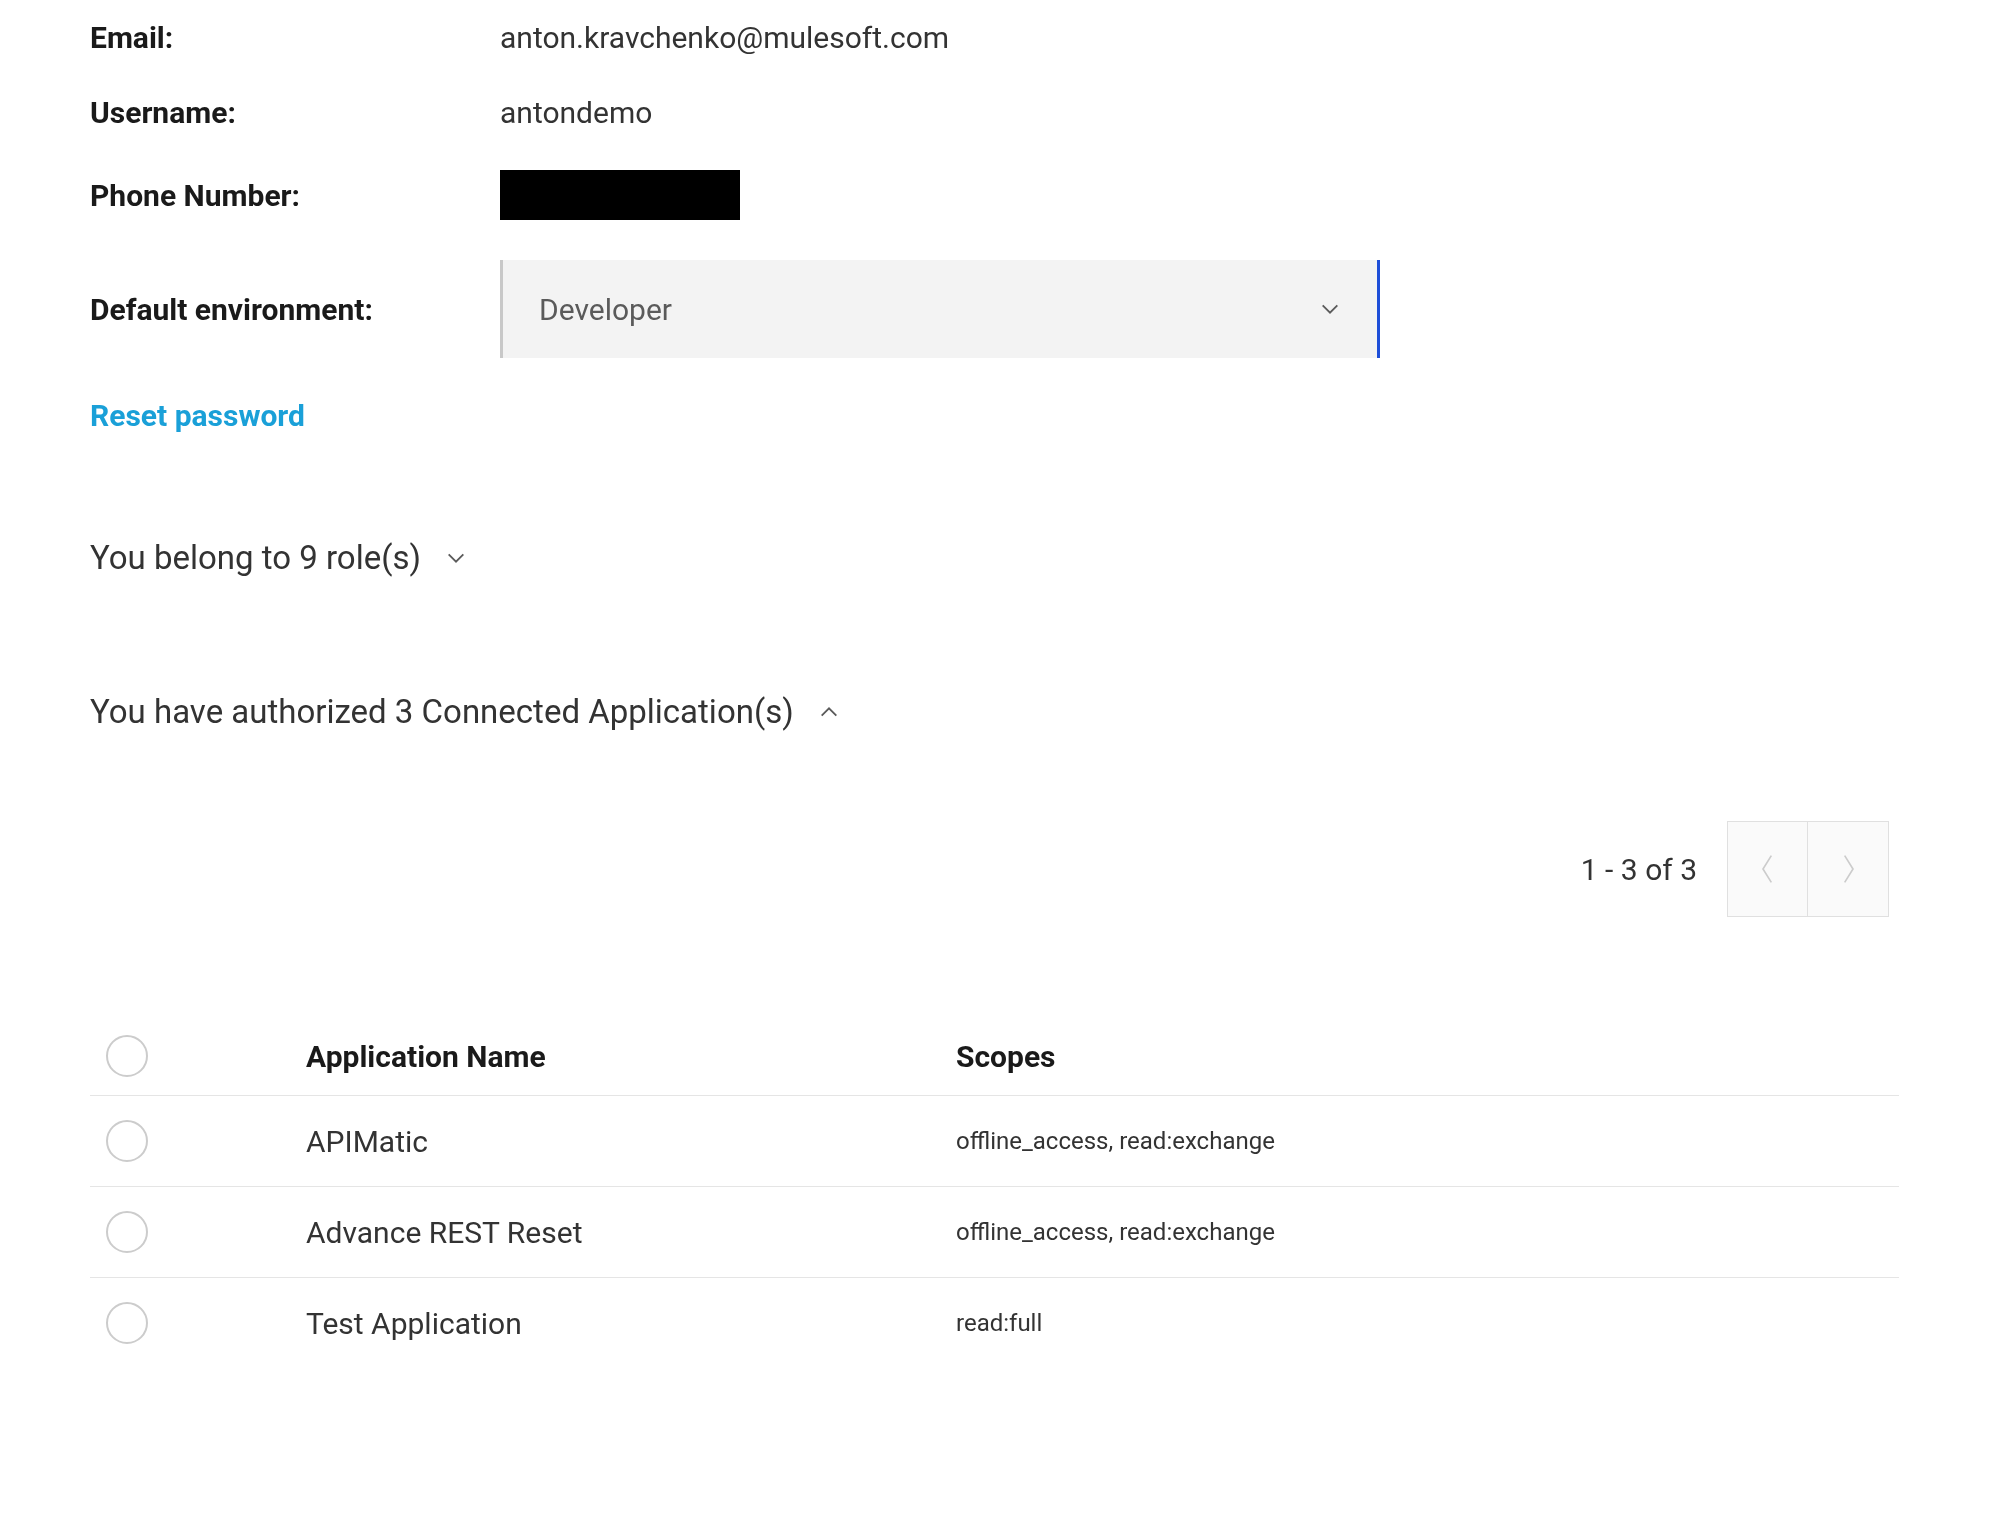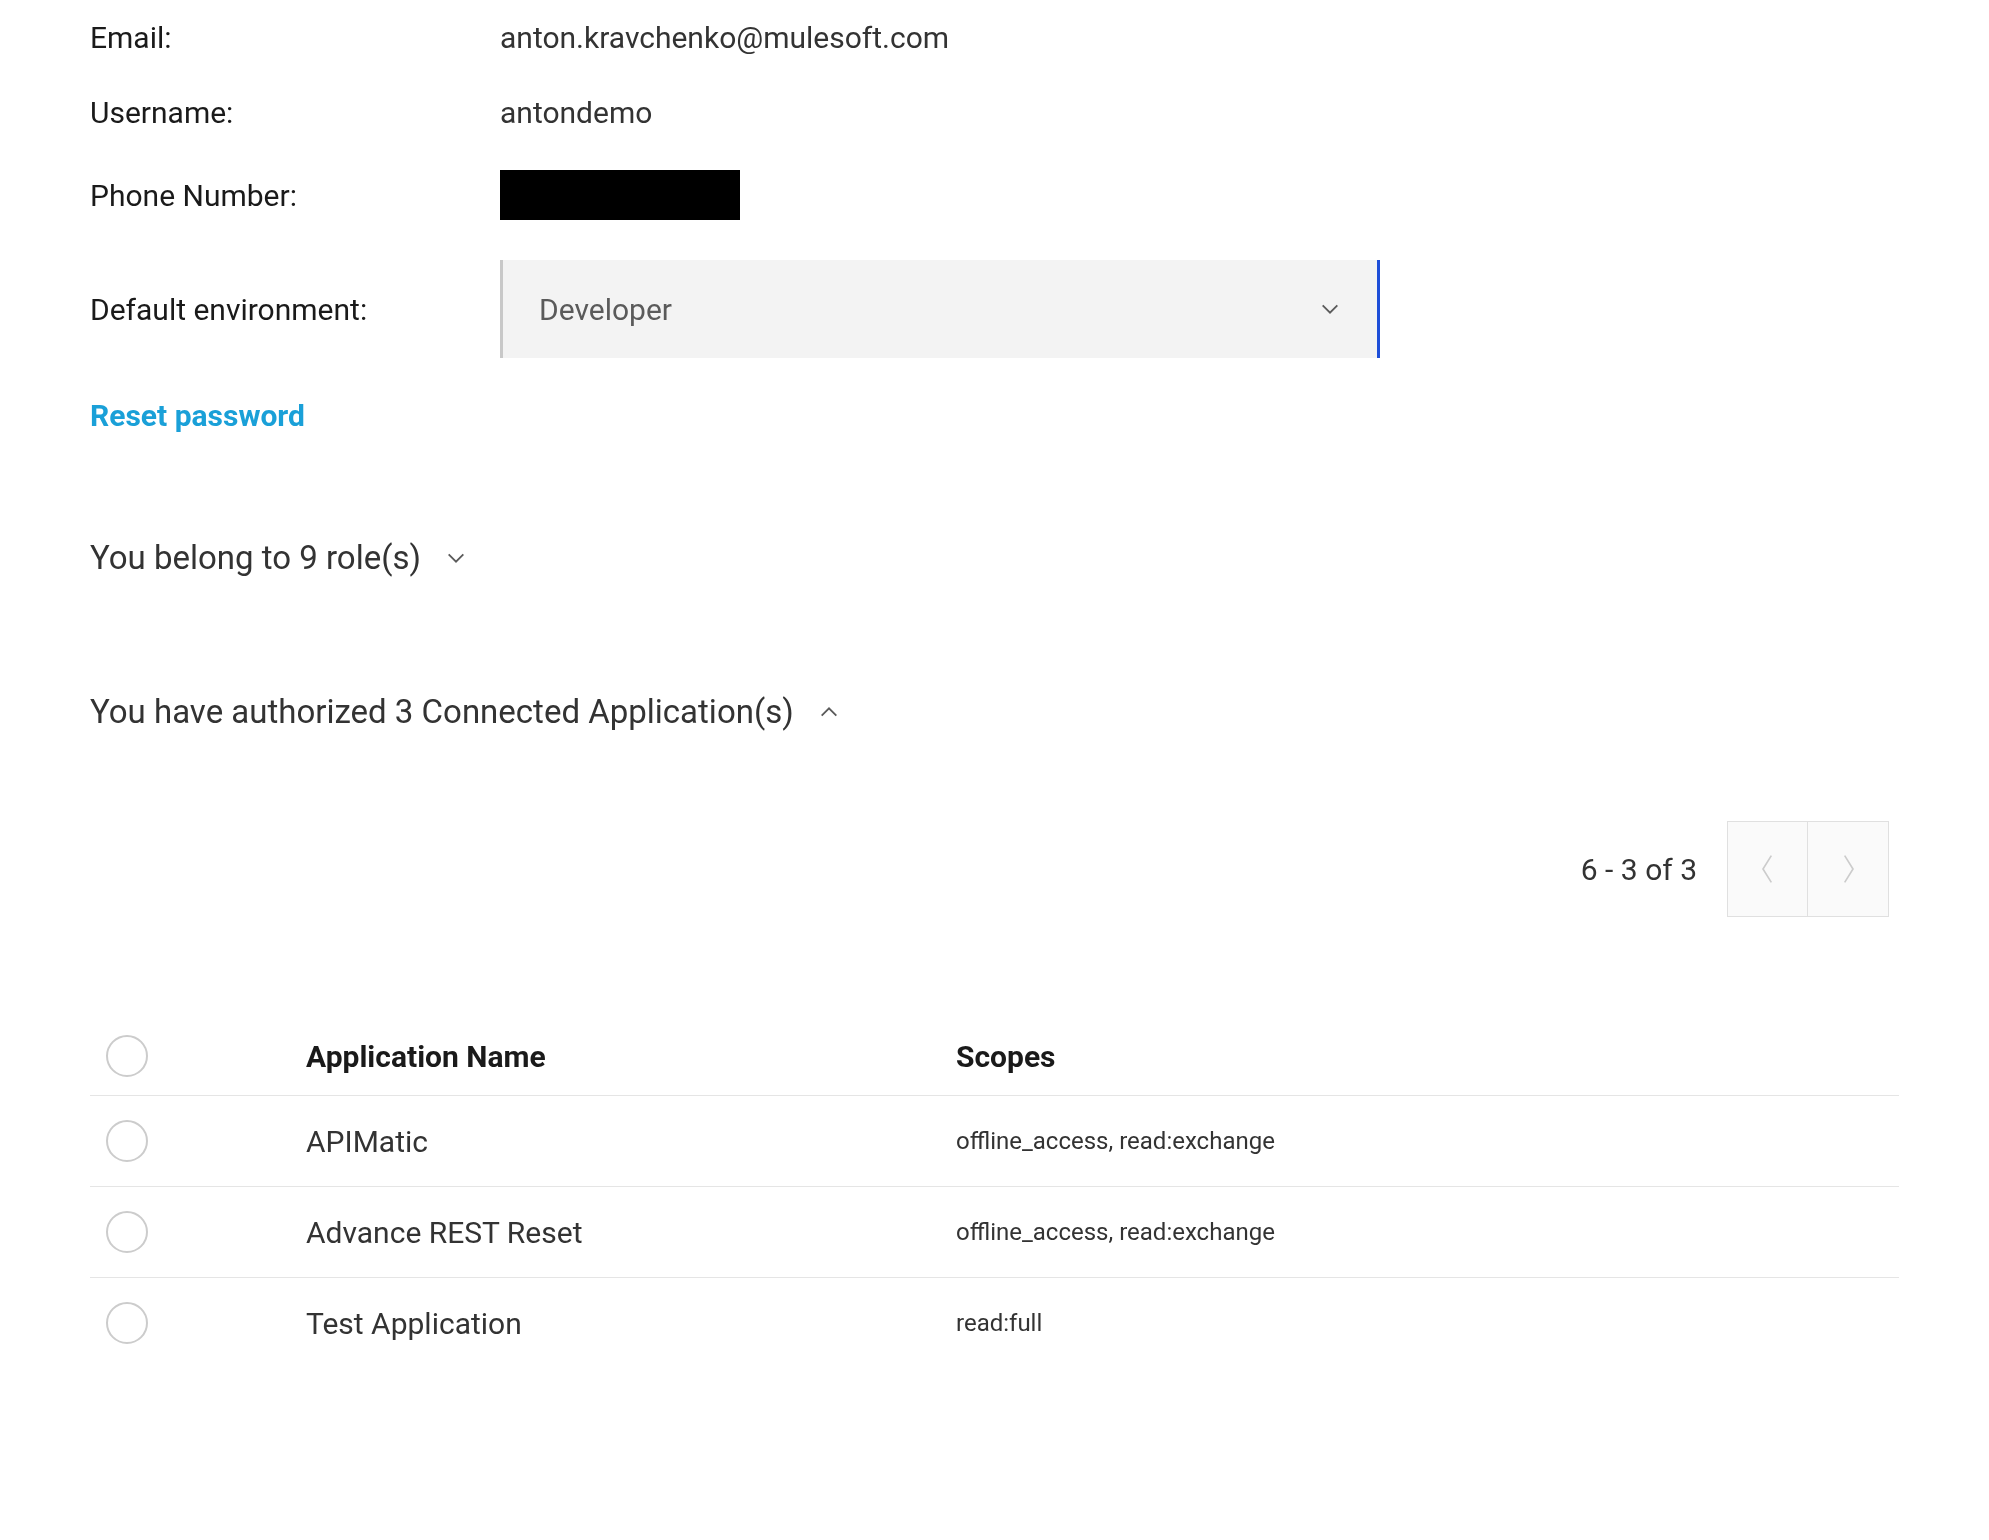--- a/index.html
+++ b/index.html
@@ -12,21 +12,21 @@
       background: #ffffff;
       padding: 20px 90px;
       color: #333;
     }
     .field-row {
       display: flex;
       align-items: center;
       margin-bottom: 40px;
     }
     .field-label {
-      font-weight: 400;
+      font-weight: 700;
       font-size: 30px;
       width: 410px;
       color: #1a1a1a;
     }
     .field-value {
       font-size: 30px;
       color: #333;
     }
     .redacted {
       background: #000000;
@@ -200,21 +200,21 @@
 </div>
 
 <div class="section-toggle section-toggle-2">
   <span class="section-toggle-text">You have authorized 3 Connected Application(s)</span>
   <svg class="chevron" viewBox="0 0 24 24">
     <polyline points="4,16 12,8 20,16"></polyline>
   </svg>
 </div>
 
 <div class="pagination-row">
-  <span class="pagination-text">6 - 3 of 3</span>
+  <span class="pagination-text">1 - 3 of 3</span>
   <div class="pagination-buttons">
     <div class="page-btn">
       <svg class="page-chevron" viewBox="0 0 24 40">
         <polyline points="16,4 6,20 16,36"></polyline>
       </svg>
     </div>
     <div class="page-btn">
       <svg class="page-chevron" viewBox="0 0 24 40">
         <polyline points="8,4 18,20 8,36"></polyline>
       </svg>

